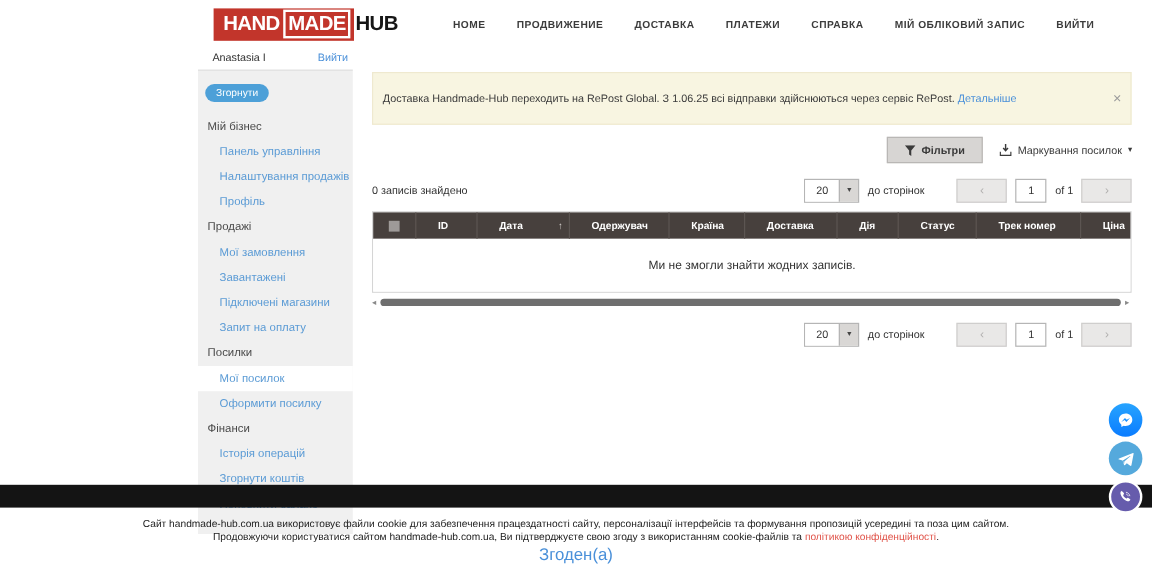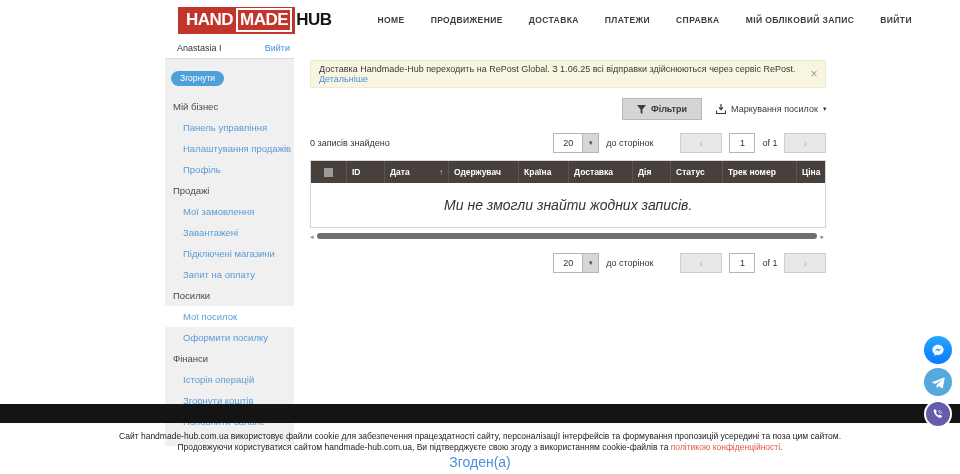--- a/index.html
+++ b/index.html
@@ -31,21 +31,21 @@
     font-size:8.5px; padding:2px 9px 3px 9px; border-radius:9px; border:none; cursor:pointer; }
   .side-section-title { font-size:9.5px; color:#4a4a4a; padding:5px 0 5px 8px; }
   .side-item { display:block; font-size:9.5px; color:#5b9bd5; text-decoration:none;
     padding:5px 0 5px 18px; cursor:pointer; }
   .side-item.active { background:#fff; }
 
   .main { flex:1; margin-left:16px; padding-top:20px; }
 
   
   .banner { background:#f8f5e1; border:1px solid #efe9cf; display:flex; align-items:center;
-    padding:3px 8px; font-size:9px; color:#3a3a3a; }
+    padding:15px 8px; font-size:9px; color:#3a3a3a; }
   .banner-text { flex:1; }
   .banner a { color:#4a90d9; text-decoration:none; cursor:pointer; }
   .banner-close { color:#9b9b9b; font-size:12px; margin-left:10px; cursor:pointer; line-height:1; }
 
   
   .toolbar { display:flex; justify-content:flex-end; align-items:center; margin-top:10px; gap:14px; }
   .btn-filters { display:inline-flex; align-items:center; gap:5px; background:#d7d5d3;
     border:1px solid #b9b7b5; color:#3a3a3a; font-size:9px; font-weight:bold;
     padding:5px 14px; cursor:pointer; }
   .btn-marking { display:inline-flex; align-items:center; gap:5px; background:transparent;
@@ -64,38 +64,38 @@
     display:flex; align-items:center; justify-content:center; font-size:6px; color:#444; cursor:pointer; }
   .per-page-label { font-size:9px; color:#333; margin-right:20px; }
   .pag-btn { width:42px; height:20px; background:#e9e8e7; border:1px solid #cfcecd;
     color:#b0afae; font-size:10px; display:flex; align-items:center; justify-content:center; cursor:pointer; }
   .page-input { width:26px; height:20px; border:1px solid #b5b5b5; font-size:9px;
     text-align:center; color:#333; background:#fff; }
   .of-label { font-size:9px; color:#333; }
 
   
   .grid { margin-top:6px; border:1px solid #d5d5d5; }
-  .grid-header { display:flex; background:#47403d; color:#fff; }
+  .grid-header { display:flex; background:#47403d; color:#fff;gap:13px; }
   .gh-cell { font-size:8.5px; font-weight:bold; padding:6px 5px; border-right:1px solid #5c5552;
     display:flex; align-items:center; white-space:nowrap; overflow:hidden; }
   .gh-cell:last-child { border-right:none; }
   .col-check { width:36px; justify-content:center; }
   .col-id { width:38px; }
   .col-date { width:64px; justify-content:space-between; }
   .col-recipient { width:70px; }
   .col-country { width:50px; }
   .col-delivery { width:64px; }
   .col-action { width:38px; }
   .col-status { width:52px; }
   .col-track { width:74px; }
   .col-price { flex:1; }
   .hdr-checkbox { width:9px; height:9px; background:#9e9a98; display:inline-block; cursor:pointer; }
   .sort-arrow { font-size:8px; color:#cfcac7; }
   .grid-body { background:#fff; height:44px; display:flex; align-items:center; justify-content:center; }
-  .empty-msg { font-size:14px; color:#333;font-style:italic; }
+  .empty-msg { font-size:10px; color:#333; }
 
   
   .hscroll { display:flex; align-items:center; margin-top:4px; height:8px; }
   .hs-arrow { font-size:7px; color:#8a8a8a; width:6px; line-height:1; }
   .hs-track { flex:1; height:6px; margin:0 1px; position:relative; }
   .hs-thumb { position:absolute; left:0; right:2px; top:0; height:6px; background:#6e6e6e;
     border-radius:3px; cursor:pointer; }
 
   
   .black-band { position:absolute; top:404px; left:0; right:0; height:19px; background:#141414; }

